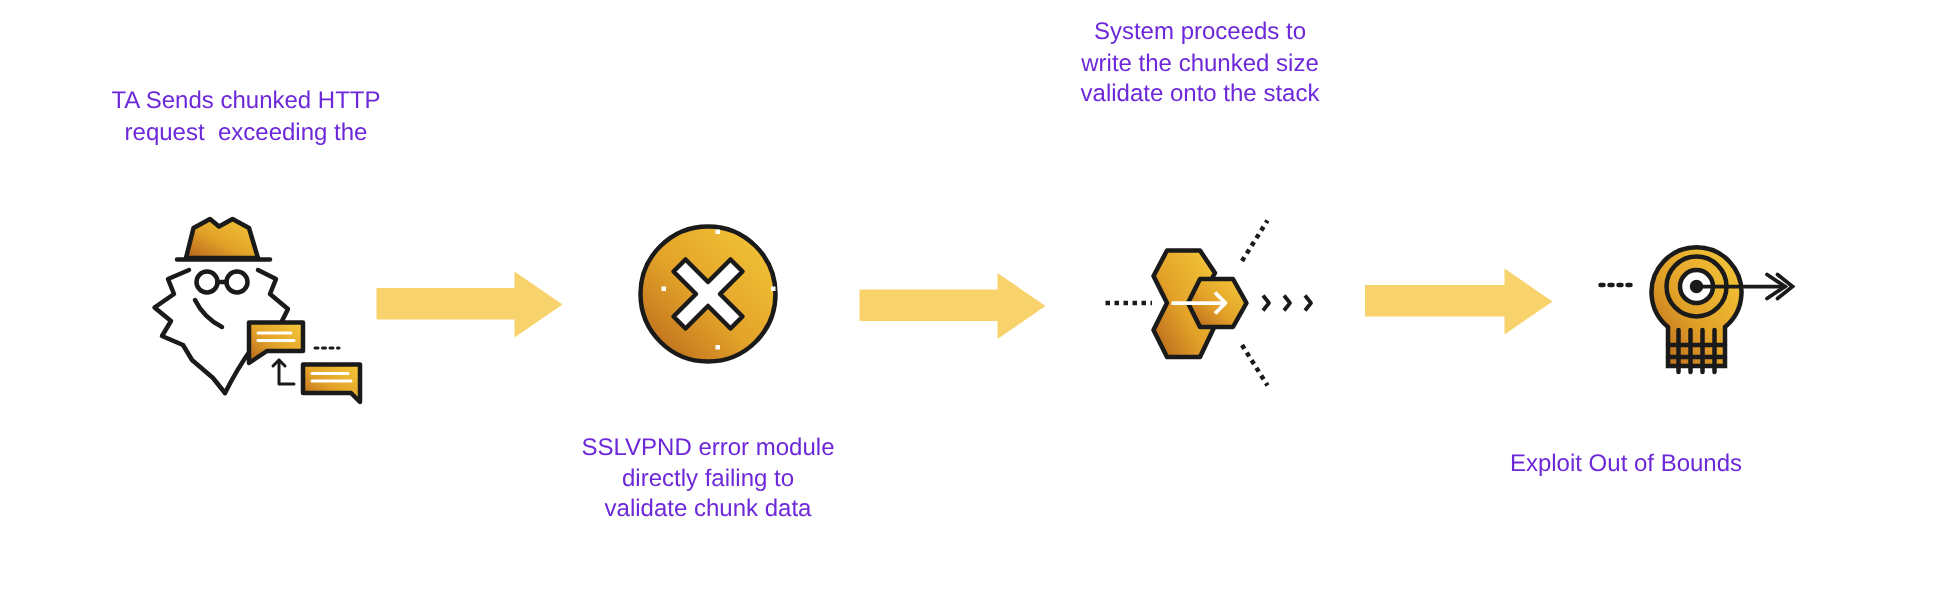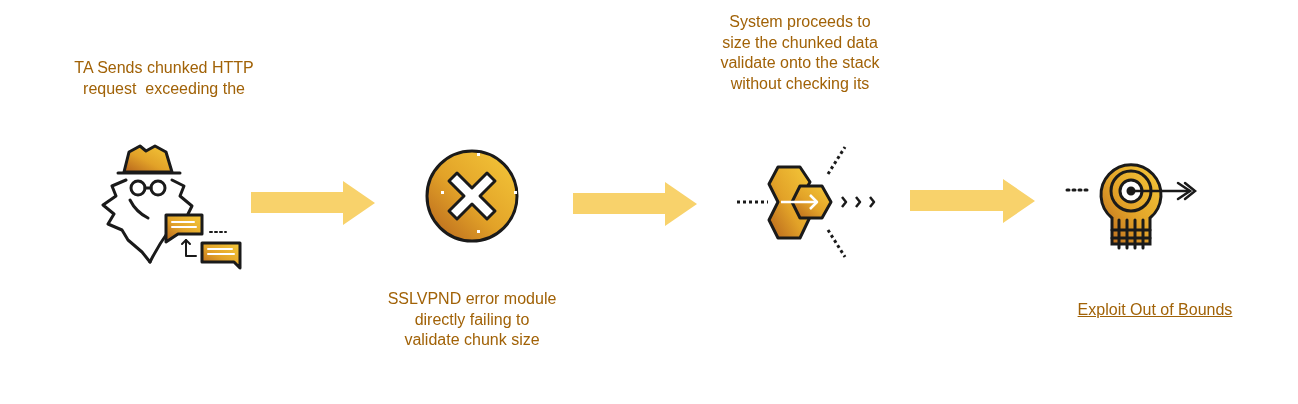--- a/index.html
+++ b/index.html
@@ -1,43 +1,42 @@
 <!DOCTYPE html>
 <html><head>
 <meta charset="utf-8">
 <style>
   html, body { margin: 0; padding: 0; background: #ffffff; }
   body { width: 1298px; height: 404px; position: relative; overflow: hidden;
          font-family: "Liberation Sans", sans-serif; color: #1e1e1e; }
-  .caption { position: absolute; text-align: center; font-size: 16px; line-height: 20.5px; color: #a16207; }
+  .caption { position: absolute; text-align: center; font-size: 16px; line-height: 20.5px; color: #6d28d9; }
   .caption span { display: block; white-space: pre; }
   svg.layer { position: absolute; left: 0; top: 0; }
 </style>
 </head>
 <body>
 
 <div class="caption" style="left:54px; top:58px; width:220px;">
   <span>TA Sends chunked HTTP</span>
   <span>request  exceeding the</span>
 </div>
 
 <div class="caption" style="left:362px; top:289px; width:220px;">
   <span>SSLVPND error module</span>
   <span>directly failing to</span>
-  <span>validate chunk size</span>
+  <span>validate chunk data</span>
 </div>
 
 <div class="caption" style="left:690px; top:12px; width:220px;">
   <span>System proceeds to</span>
-  <span>size the chunked data</span>
+  <span>write the chunked size</span>
   <span>validate onto the stack</span>
-  <span>without checking its</span>
 </div>
 
-<div class="caption" style="left:1045px; top:300px; width:220px;text-decoration:underline;">
+<div class="caption" style="left:974px; top:300px; width:220px;">
   <span>Exploit Out of Bounds</span>
 </div>
 
 <svg class="layer" width="1298" height="404" viewBox="0 0 1298 404">
   <defs>
     <linearGradient id="gold" x1="1" y1="0" x2="0" y2="1">
       <stop offset="0" stop-color="#F5C93A"></stop>
       <stop offset="0.55" stop-color="#E2A228"></stop>
       <stop offset="1" stop-color="#B5621C"></stop>
     </linearGradient>

